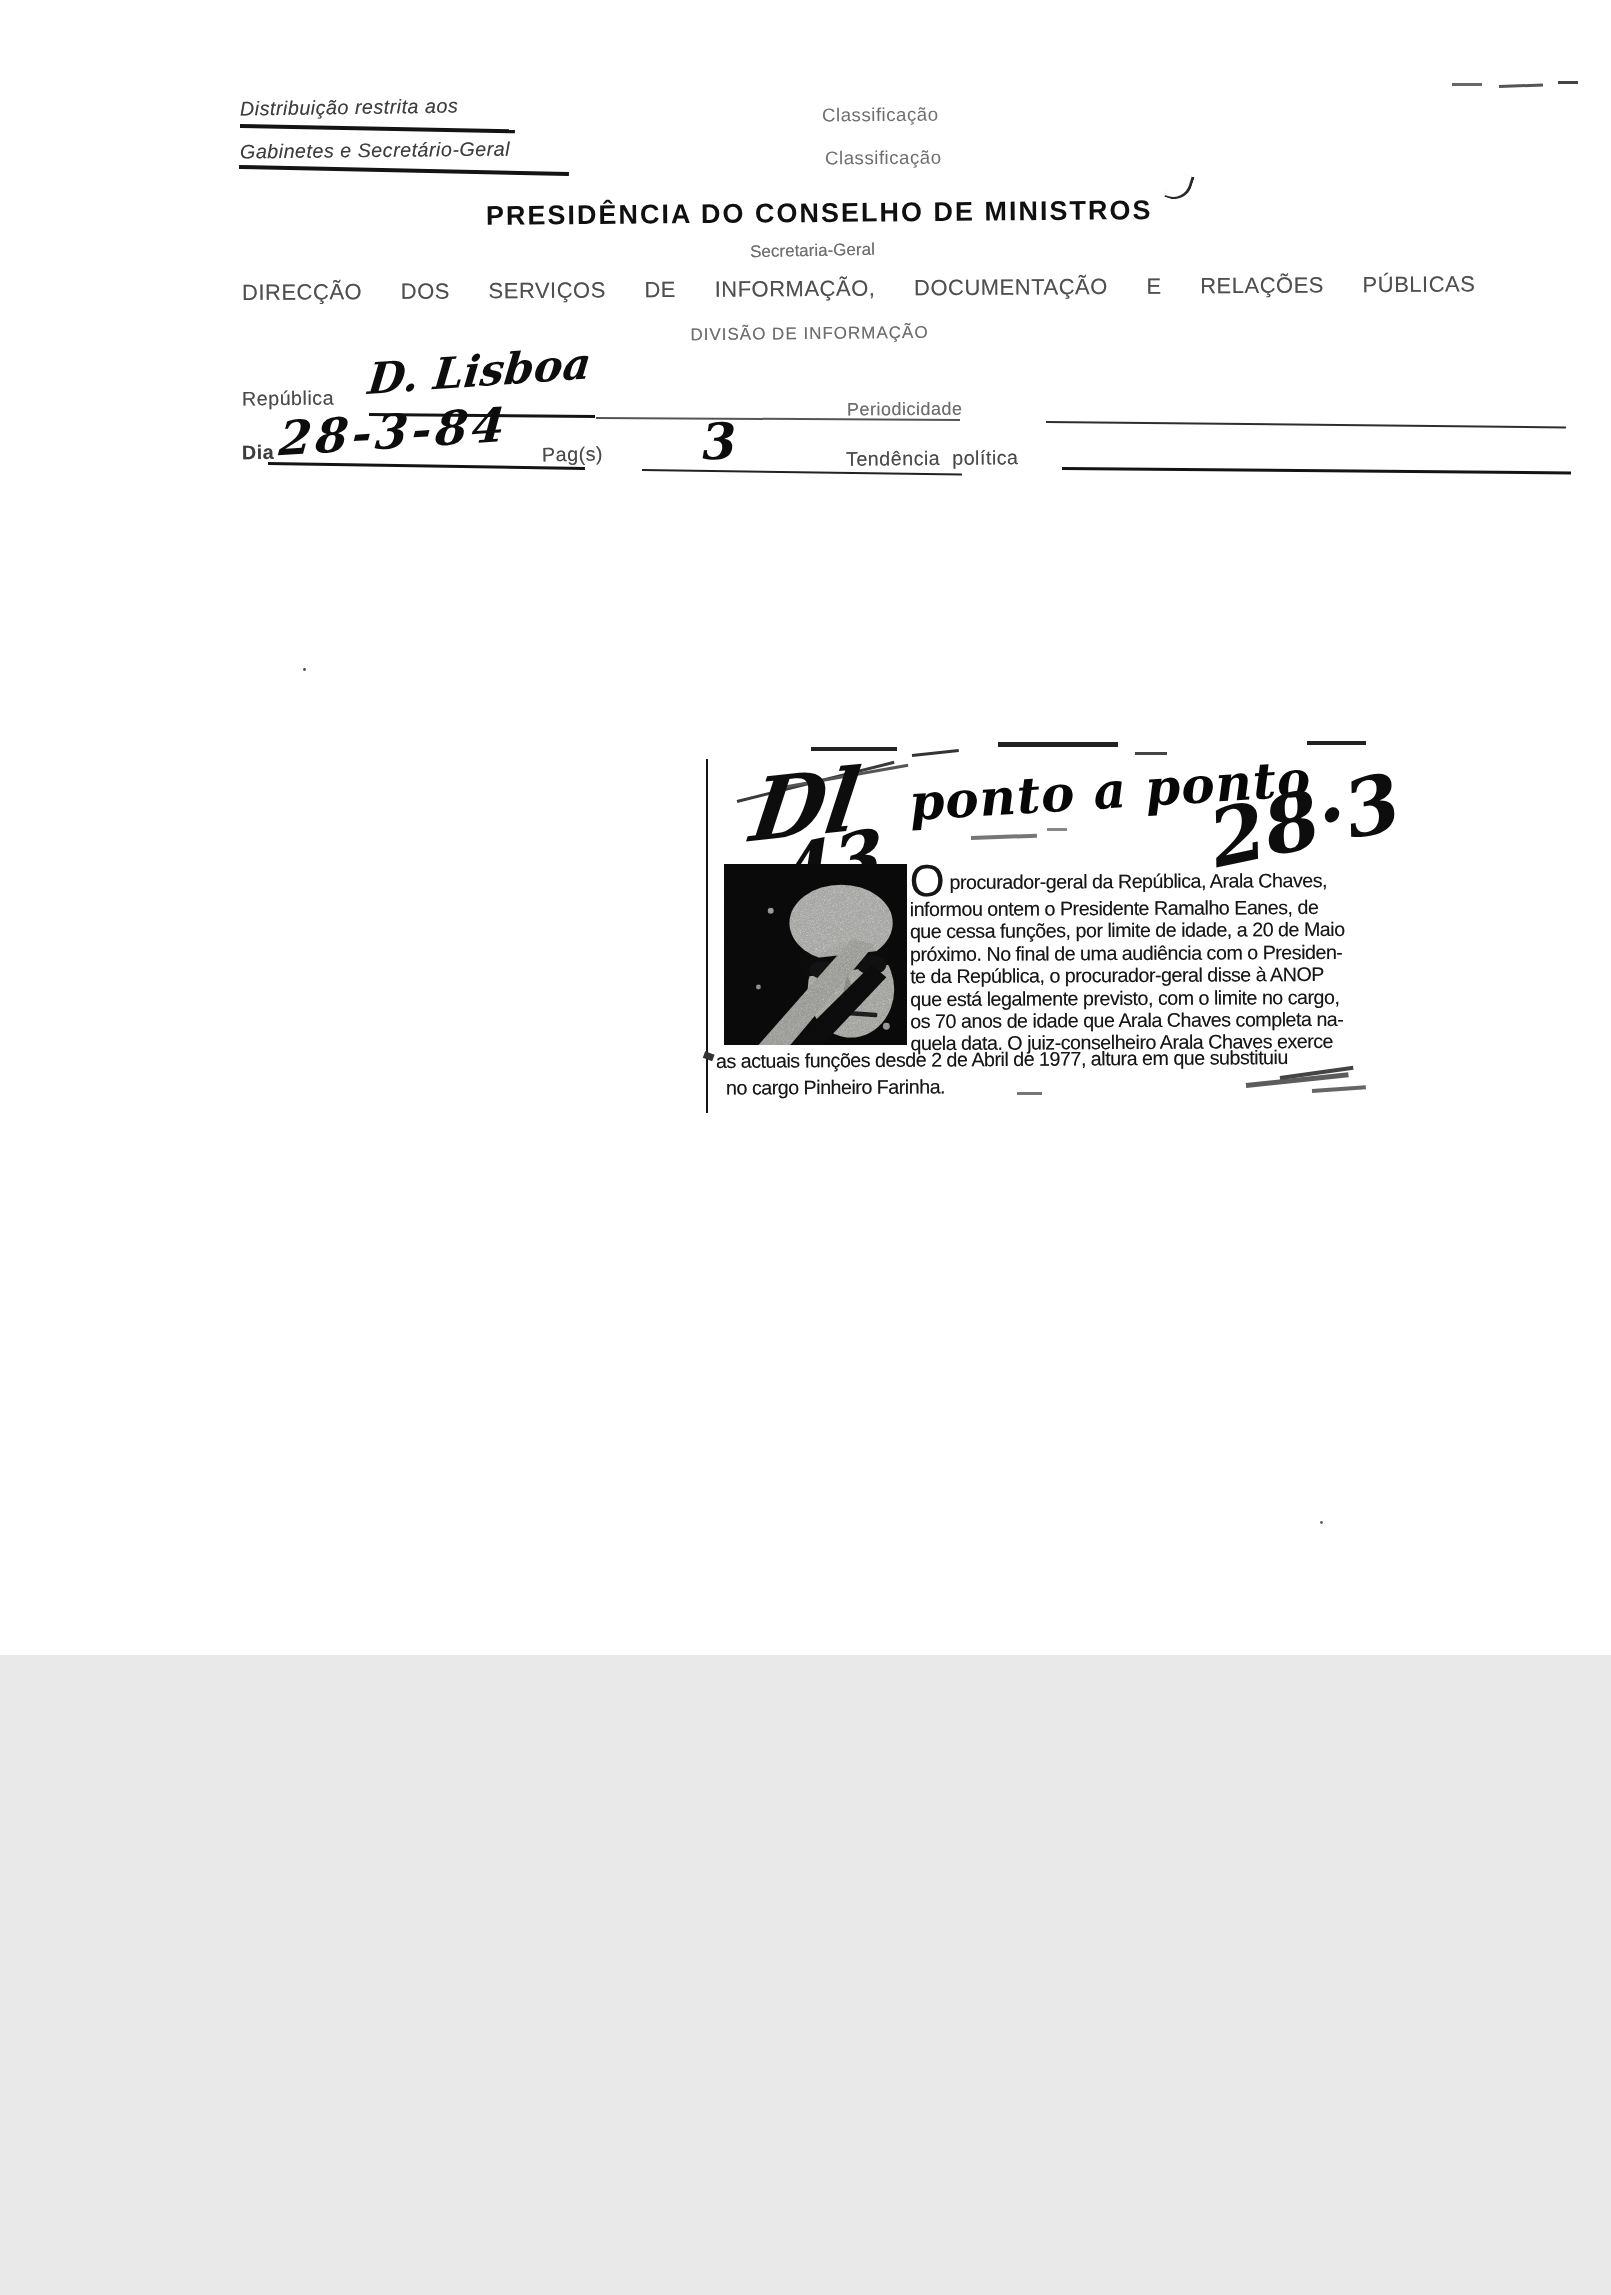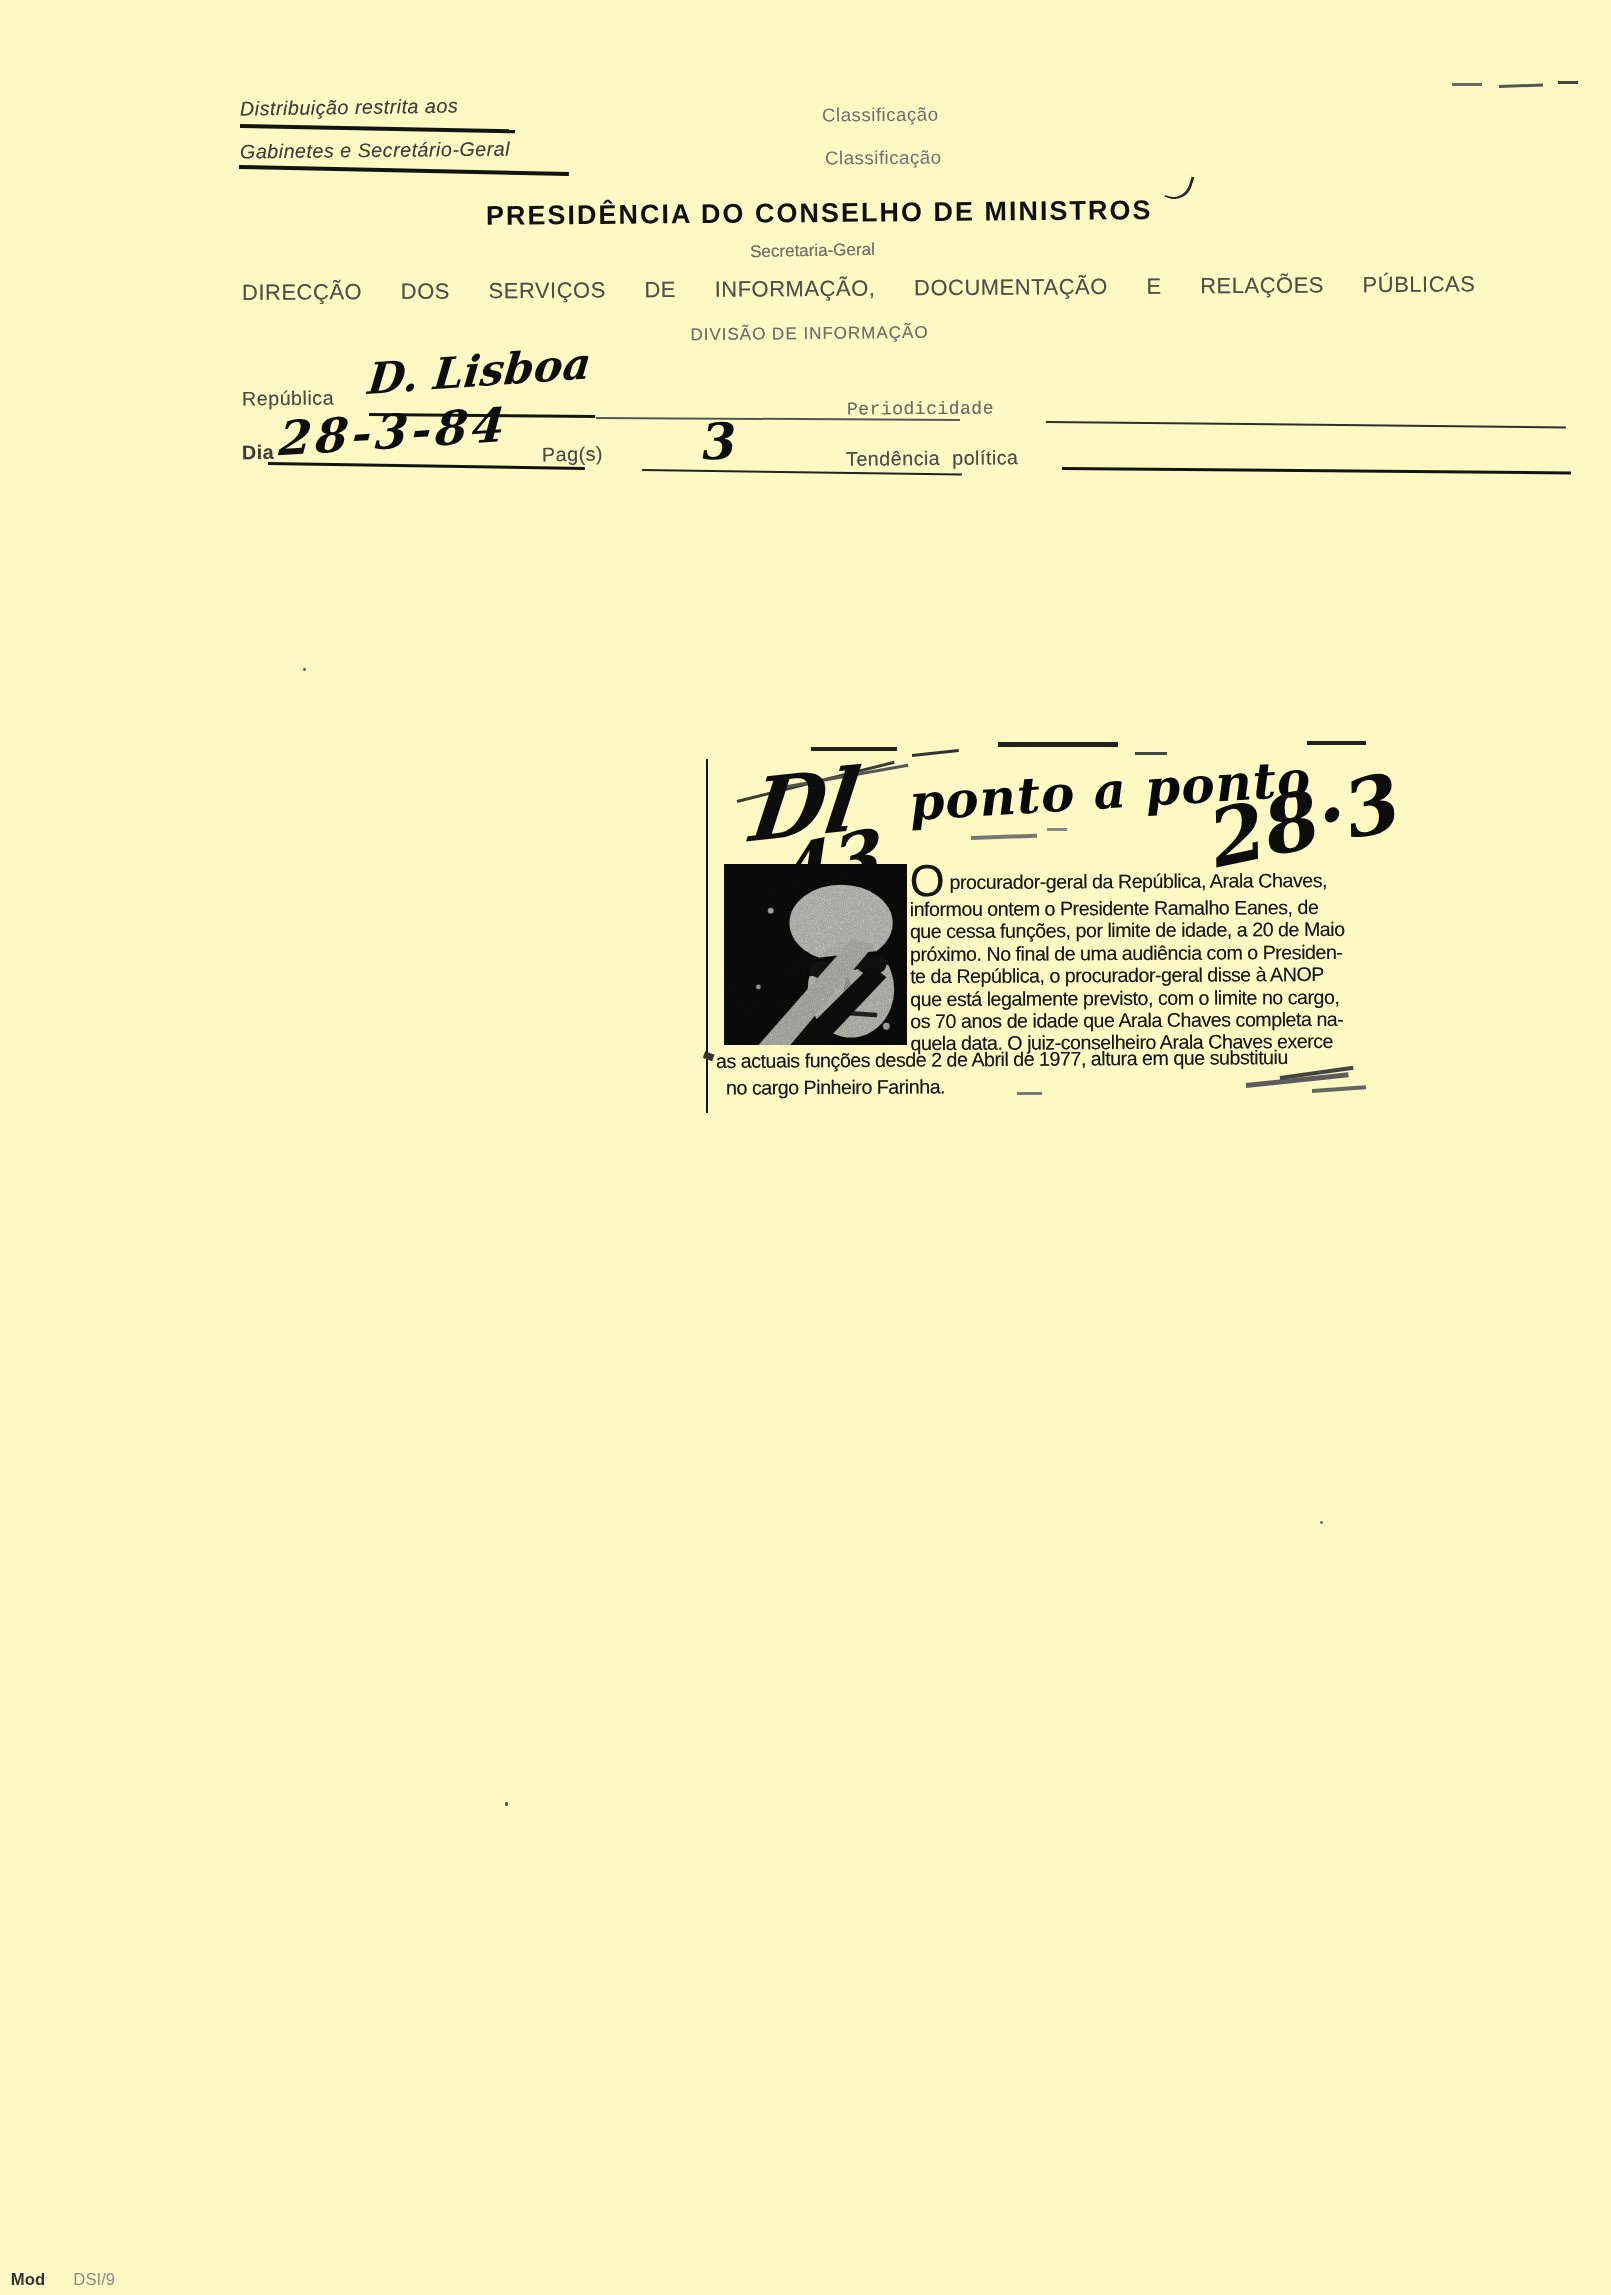--- a/index.html
+++ b/index.html
@@ -1,16 +1,16 @@
 <!DOCTYPE html>
 <html style="font-size:7.9px"><head>
 <meta charset="utf-8">
 <style>
   html,body{margin:0;padding:0;background:#e9e9e9;}
-  #page{position:relative;width:1612px;height:2295px;background:#fef9c3;overflow:hidden;
+  #page{position:relative;width:1612px;height:1655px;background:#ffffff;overflow:hidden;
         font-family:"Liberation Sans",sans-serif;color:#1b1b1b;}
   .abs{position:absolute;}
   
   .lbl{color:#4a4a4a;letter-spacing:0.5px;white-space:nowrap;}
   .faint{color:#6e6e6e;}
   .scan-soft{text-shadow:0 0 0.5px rgba(0,0,0,.35);}
   
   .rule{position:absolute;background:#141414;transform-origin:left center;}
   .rule.thin{background:#555;}
   
@@ -49,21 +49,21 @@
   <div class="abs org-title" style="left:486px;top:198px;width:658px;font-size:27px;transform:rotate(-0.5deg);">PRESIDÊNCIA DO CONSELHO DE MINISTROS</div>
   <div class="abs faint scan-soft" style="left:685px;top:241px;width:255px;text-align:center;font-size:17px;transform:rotate(-1.1deg);">Secretaria-Geral</div>
   <div class="abs scan-soft" style="left:242px;top:276px;width:1140px;font-size:22px;color:#373737;letter-spacing:0.5px;word-spacing:32px;white-space:nowrap;opacity:.88;transform:rotate(-0.4deg);">DIRECÇÃO DOS SERVIÇOS DE INFORMAÇÃO, DOCUMENTAÇÃO E RELAÇÕES PÚBLICAS</div>
   <div class="abs faint scan-soft" style="left:682px;top:324px;width:255px;text-align:center;font-size:17px;letter-spacing:1px;transform:rotate(-0.6deg);">DIVISÃO DE INFORMAÇÃO</div>
 
   <div class="abs lbl scan-soft" style="left:242px;top:387px;font-size:19.7px;transform:rotate(-0.5deg);">República</div>
   <div class="abs hand" style="left:368px;top:346px;font-size:43px;transform:rotate(-4deg) skewX(-10deg);">D. Lisboa</div>
   <div class="rule" style="left:369px;top:413px;width:226px;height:3.4px;transform:rotate(0.5deg);"></div>
   <div class="rule thin" style="left:596px;top:417px;width:364px;height:1.5px;transform:rotate(0.3deg);"></div>
 
-  <div class="abs lbl faint scan-soft" style="left:847px;top:399px;font-size:18px;transform:rotate(-0.4deg);font-family:Liberation Mono, monospace;">Periodicidade</div>
+  <div class="abs lbl faint scan-soft" style="left:847px;top:399px;font-size:18px;transform:rotate(-0.4deg);">Periodicidade</div>
   <div class="abs hand" style="left:1081px;top:388px;font-size:29.5px;"></div>
   <div class="rule" style="left:1046px;top:421px;width:520px;height:2px;background:#2e2e2e;transform:rotate(0.6deg);"></div>
 
   <div class="abs lbl scan-soft" style="left:242px;top:441px;font-size:19.7px;transform:rotate(-0.6deg);color:#3d3d3d;font-weight:bold;">Dia</div>
   <div class="abs hand" style="left:279px;top:404px;font-size:47px;letter-spacing:3.9px;transform:rotate(-3.5deg) skewX(-8deg);">28-3-84</div>
   <div class="rule" style="left:268px;top:462px;width:317px;height:2.9px;transform:rotate(0.9deg);"></div>
 
   <div class="abs lbl scan-soft" style="left:542px;top:443px;font-size:19.7px;transform:rotate(-1deg);">Pag(s)</div>
   <div class="abs hand" style="left:702px;top:412px;font-size:50px;transform:rotate(-2deg);">3</div>
   <div class="rule" style="left:642px;top:469px;width:320px;height:2px;background:#222;transform:rotate(0.8deg);"></div>

